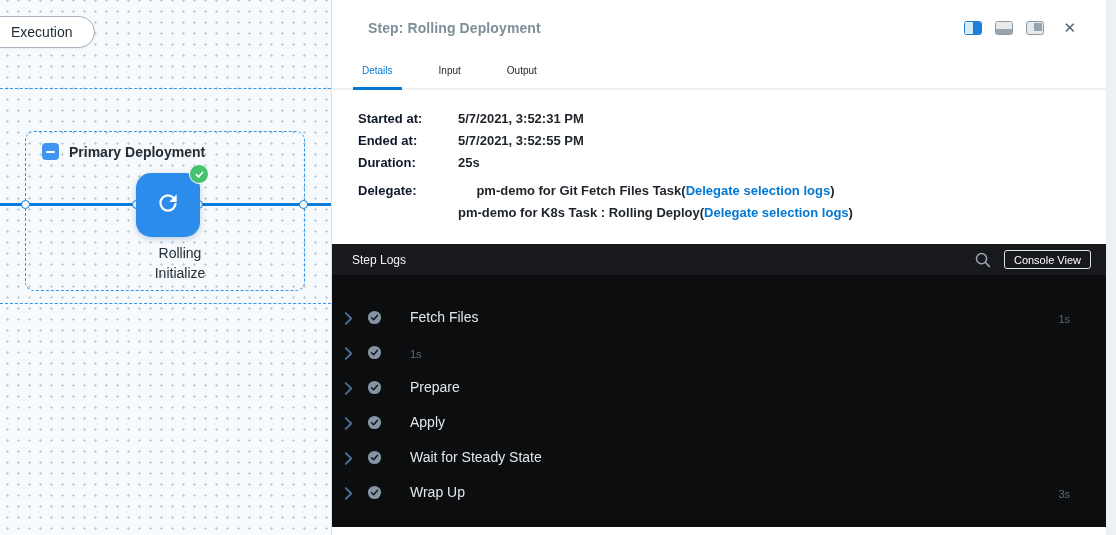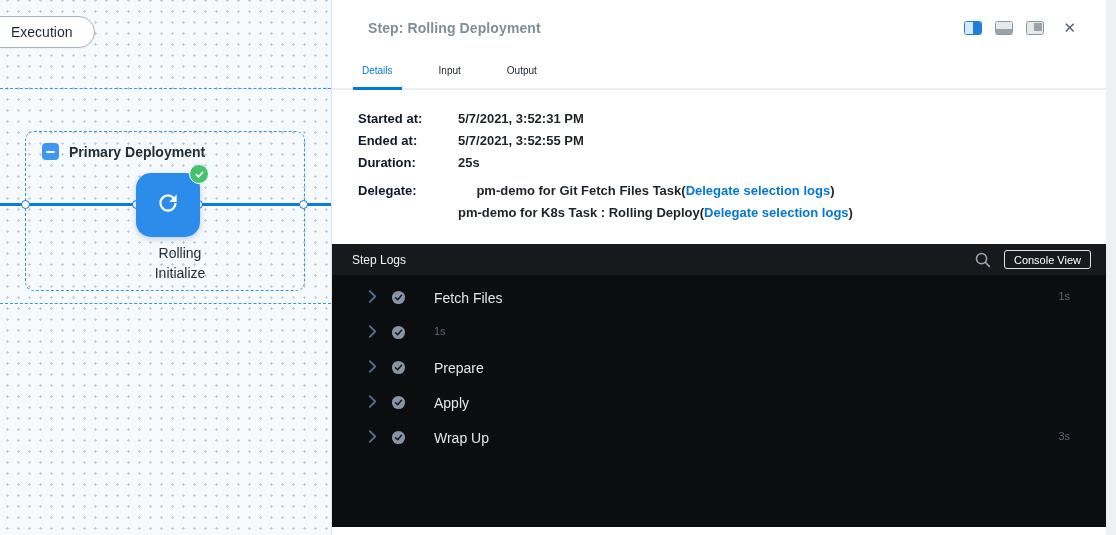--- a/index.html
+++ b/index.html
@@ -100,21 +100,21 @@
     display:flex; align-items:center; padding:0 15px 0 20px;
   }
   .logs-title { font-size:12px; color:#f2f3f4; flex:1; }
   .search-btn { display:flex; align-items:center; cursor:pointer; margin-right:13px; }
   .console-btn {
     height:19px; padding:0 9px; border:1px solid #dfe3e6; border-radius:3px;
     background:transparent; color:#fff; font-size:11px; font-family:"Liberation Sans", sans-serif;
     display:flex; align-items:center; cursor:pointer;
   }
   .logs-body { flex:1; padding-top:15px; overflow:hidden; }
-  .log-row { height:35px; display:flex; align-items:flex-start; padding:0 36px 0 36px; cursor:pointer; }
+  .log-row { height:35px; display:flex; align-items:flex-end; padding:0 36px 0 12px; cursor:pointer; }
   .log-chev { display:flex; align-items:center; margin-right:14px; }
   .log-check { display:flex; align-items:center; margin-right:28px; }
   .log-label { font-size:14px; color:#e4e7e9; flex:1; }
   .log-duration { font-size:11px; color:#5d6873; }
 </style>
 </head>
 <body>
 
 <div class="app">
 
@@ -281,20 +281,35 @@
             <span class="log-check">
               <svg width="15" height="15" viewBox="0 0 16 16">
                 <circle cx="8" cy="8" r="7" fill="#8595a5"></circle>
                 <path d="M4.8 8.3 L7.1 10.4 L11.2 5.7" stroke="#14171b" stroke-width="1.6" fill="none" stroke-linecap="round" stroke-linejoin="round"></path>
               </svg>
             </span>
             <span class="log-label">Apply</span>
             <span class="log-duration"></span>
           </div>
 
+          <div class="log-row">
+            <span class="log-chev">
+              <svg width="9" height="13" viewBox="0 0 8 12">
+                <path d="M1.5 1 L6.5 6 L1.5 11" stroke="#4d7196" stroke-width="1.7" fill="none" stroke-linecap="round" stroke-linejoin="round"></path>
+              </svg>
+            </span>
+            <span class="log-check">
+              <svg width="15" height="15" viewBox="0 0 16 16">
+                <circle cx="8" cy="8" r="7" fill="#8595a5"></circle>
+                <path d="M4.8 8.3 L7.1 10.4 L11.2 5.7" stroke="#14171b" stroke-width="1.6" fill="none" stroke-linecap="round" stroke-linejoin="round"></path>
+              </svg>
+            </span>
+            <span class="log-label">Wait for Steady State</span>
+            <span class="log-duration"></span>
+          </div>
 
           <div class="log-row">
             <span class="log-chev">
               <svg width="9" height="13" viewBox="0 0 8 12">
                 <path d="M1.5 1 L6.5 6 L1.5 11" stroke="#4d7196" stroke-width="1.7" fill="none" stroke-linecap="round" stroke-linejoin="round"></path>
               </svg>
             </span>
             <span class="log-check">
               <svg width="15" height="15" viewBox="0 0 16 16">
                 <circle cx="8" cy="8" r="7" fill="#8595a5"></circle>

